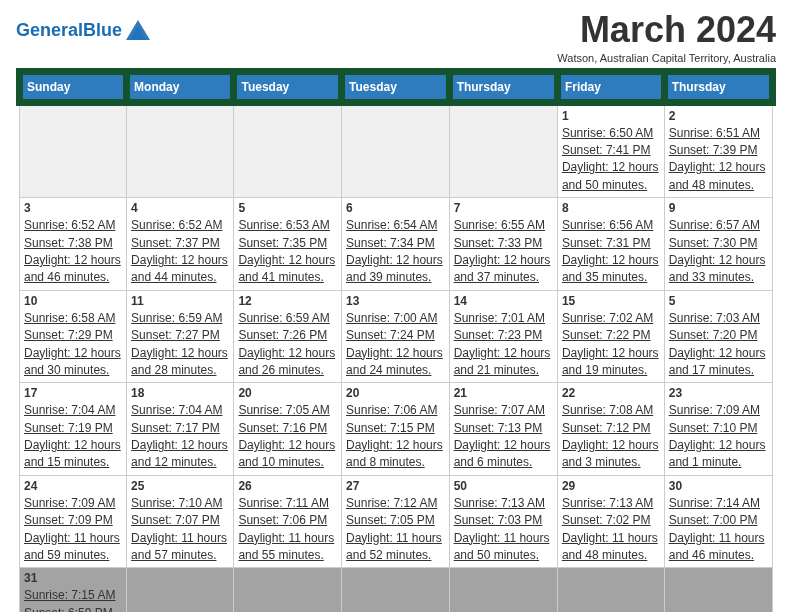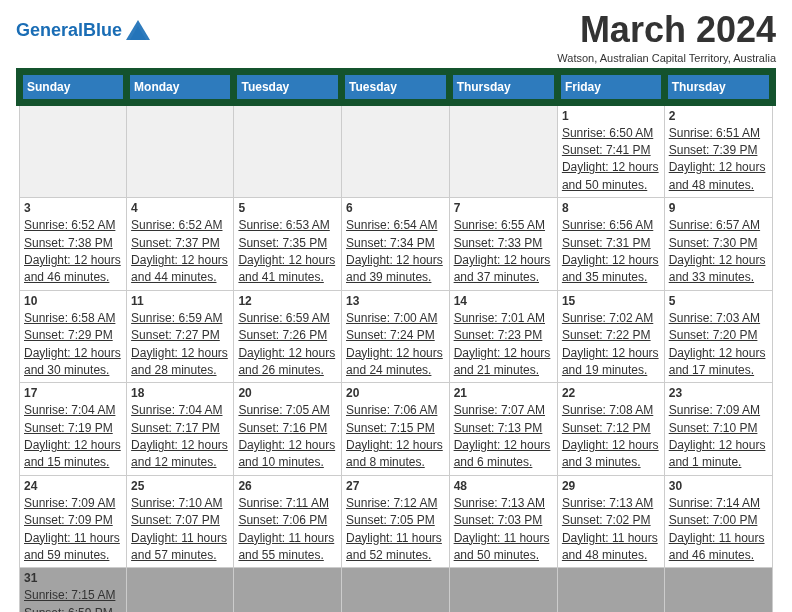--- a/index.html
+++ b/index.html
@@ -240,21 +240,21 @@
         </td>
         <td>
           <span class="day-number">26</span>
           <div class="day-info">Sunrise: 7:11 AM<br>Sunset: 7:06 PM<br>Daylight: 11 hours and 55 minutes.</div>
         </td>
         <td>
           <span class="day-number">27</span>
           <div class="day-info">Sunrise: 7:12 AM<br>Sunset: 7:05 PM<br>Daylight: 11 hours and 52 minutes.</div>
         </td>
         <td>
-          <span class="day-number">48</span>
+          <span class="day-number">50</span>
           <div class="day-info">Sunrise: 7:13 AM<br>Sunset: 7:03 PM<br>Daylight: 11 hours and 50 minutes.</div>
         </td>
         <td>
           <span class="day-number">29</span>
           <div class="day-info">Sunrise: 7:13 AM<br>Sunset: 7:02 PM<br>Daylight: 11 hours and 48 minutes.</div>
         </td>
         <td>
           <span class="day-number">30</span>
           <div class="day-info">Sunrise: 7:14 AM<br>Sunset: 7:00 PM<br>Daylight: 11 hours and 46 minutes.</div>
         </td>

